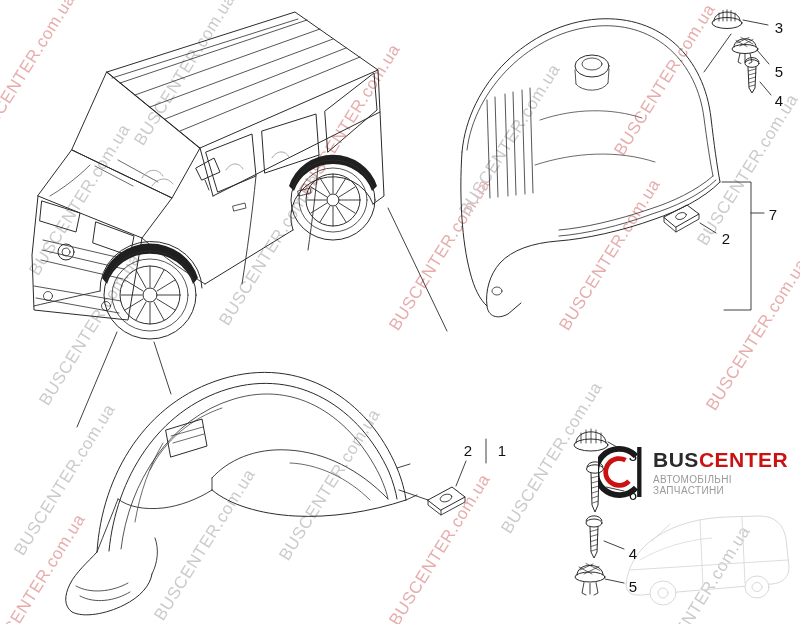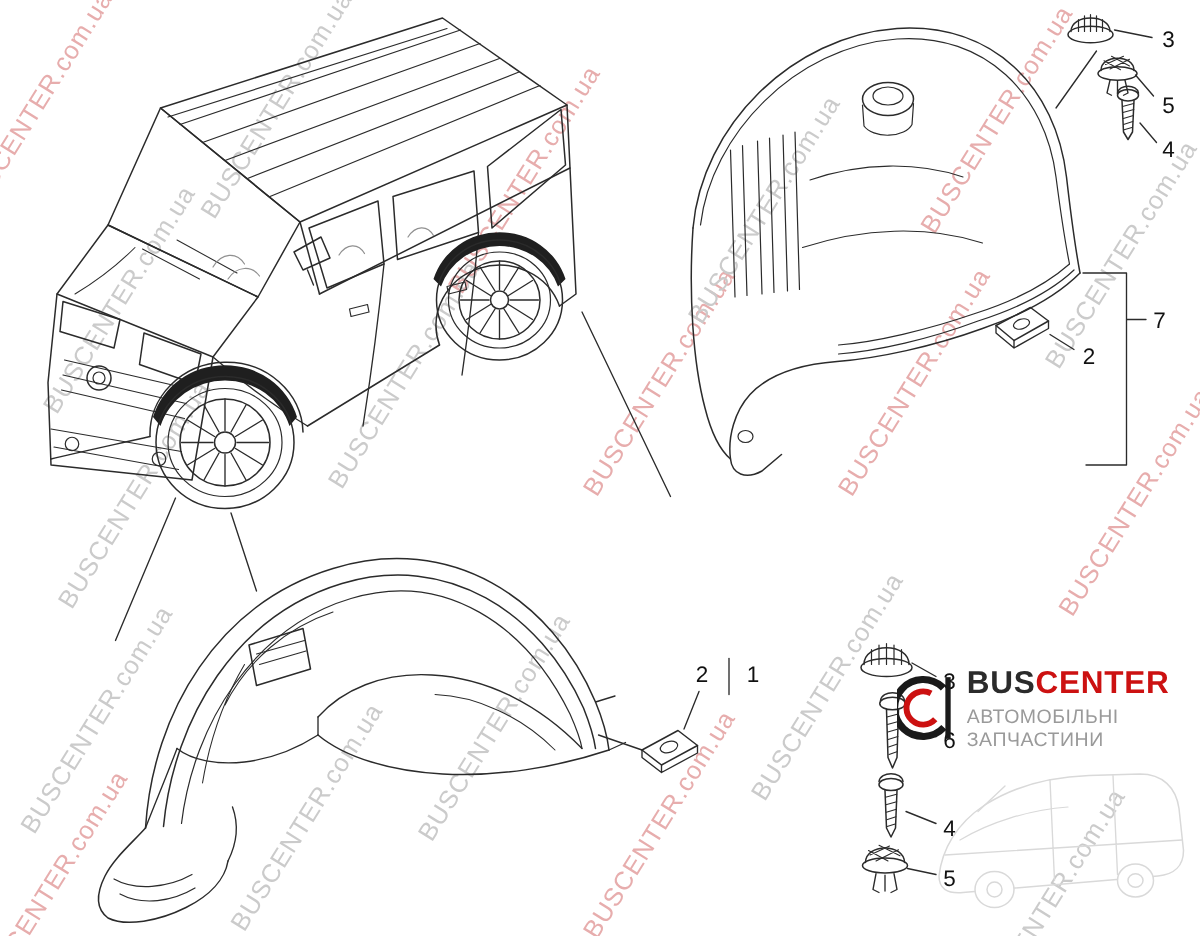--- a/index.html
+++ b/index.html
@@ -24,21 +24,21 @@
   .logo {
     position:absolute; left:598px; top:436px;
     display:flex; align-items:center; gap:7px;
   }
   .logo-text .brand {
     font-size:21px; font-weight:bold; letter-spacing:.5px;
     color:#2b2b2b; line-height:1;
   }
   .logo-text .brand .red { color:#cc1111; }
   .logo-text .tagline {
-    font-size:13px; color:#9a9a9a; letter-spacing:.35px; margin-top:4px;
+    font-size:10px; color:#9a9a9a; letter-spacing:.35px; margin-top:4px;
   }
 </style>
 </head>
 <body>
 
 <div id="canvas">
 
   <div class="wm red" style="left:25px;top:70px">BUSCENTER.com.ua</div>
   <div class="wm gray" style="left:80px;top:200px">BUSCENTER.com.ua</div>
   <div class="wm gray" style="left:185px;top:70px">BUSCENTER.com.ua</div>

